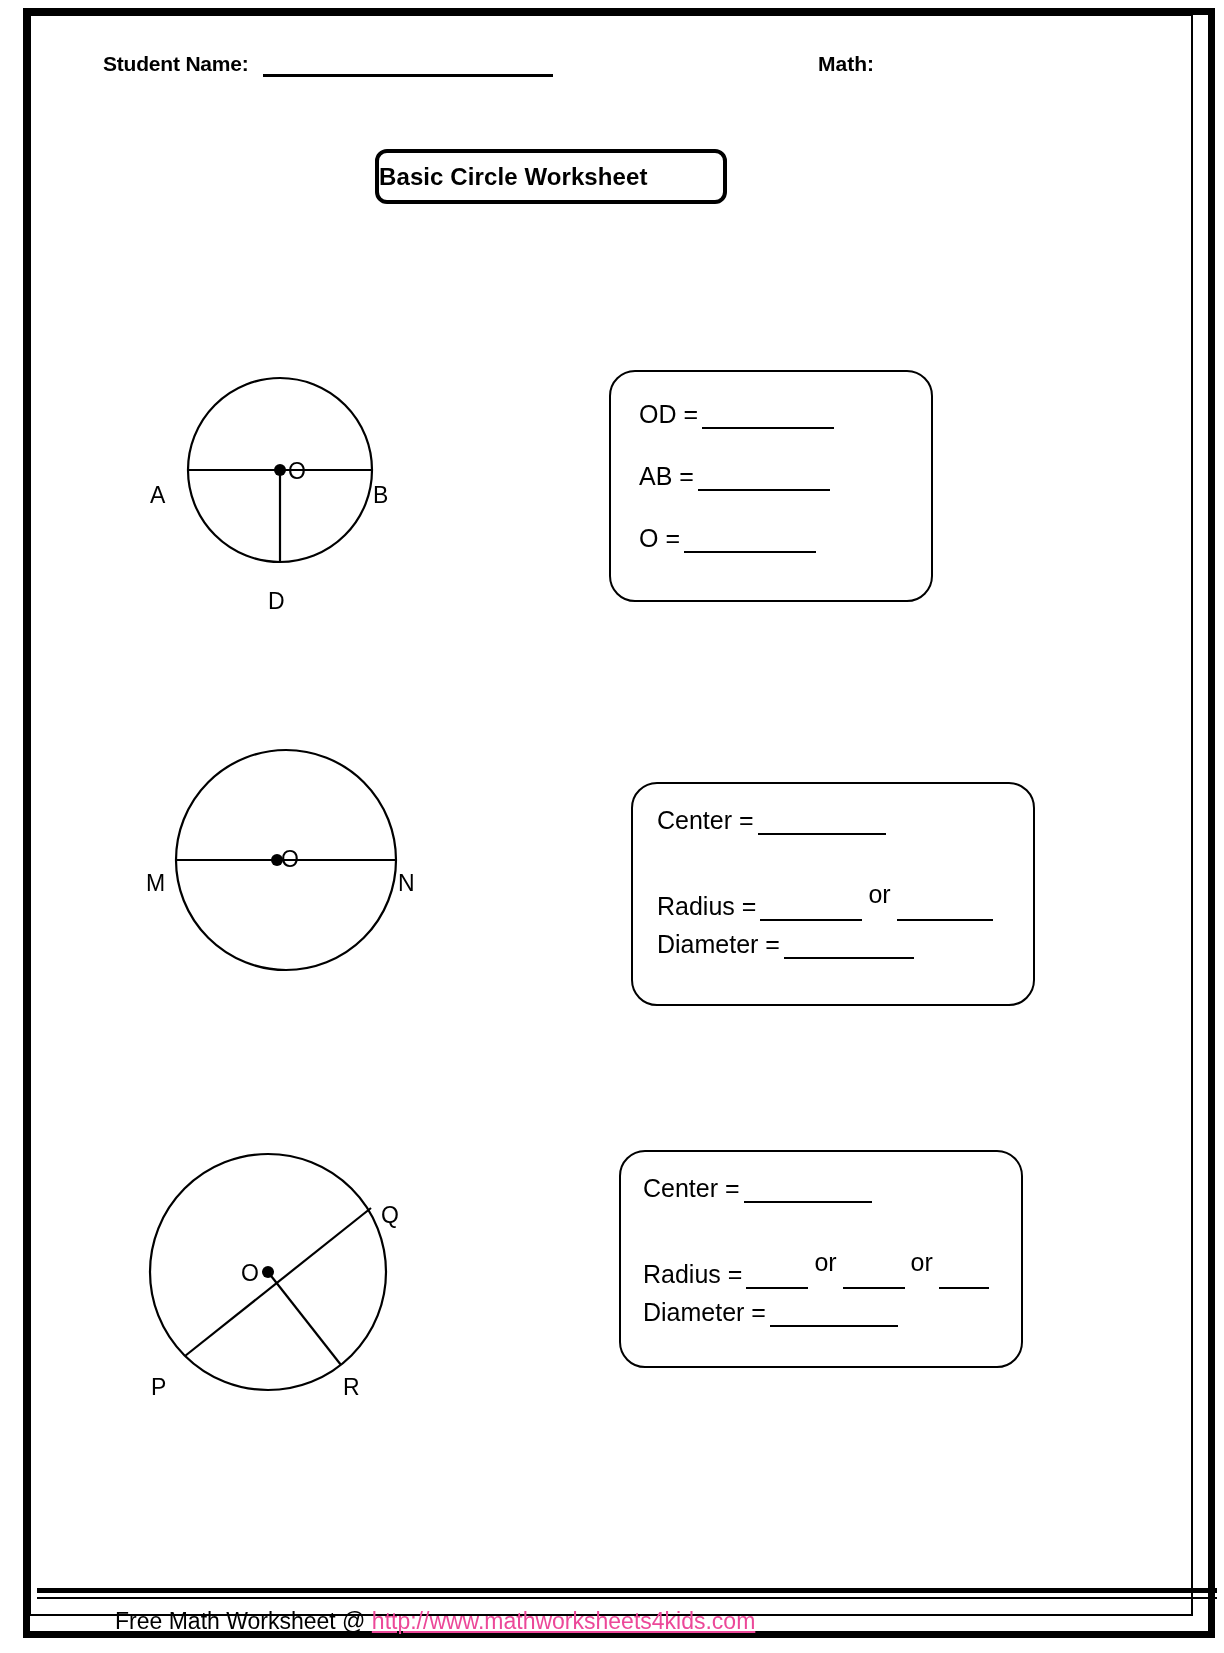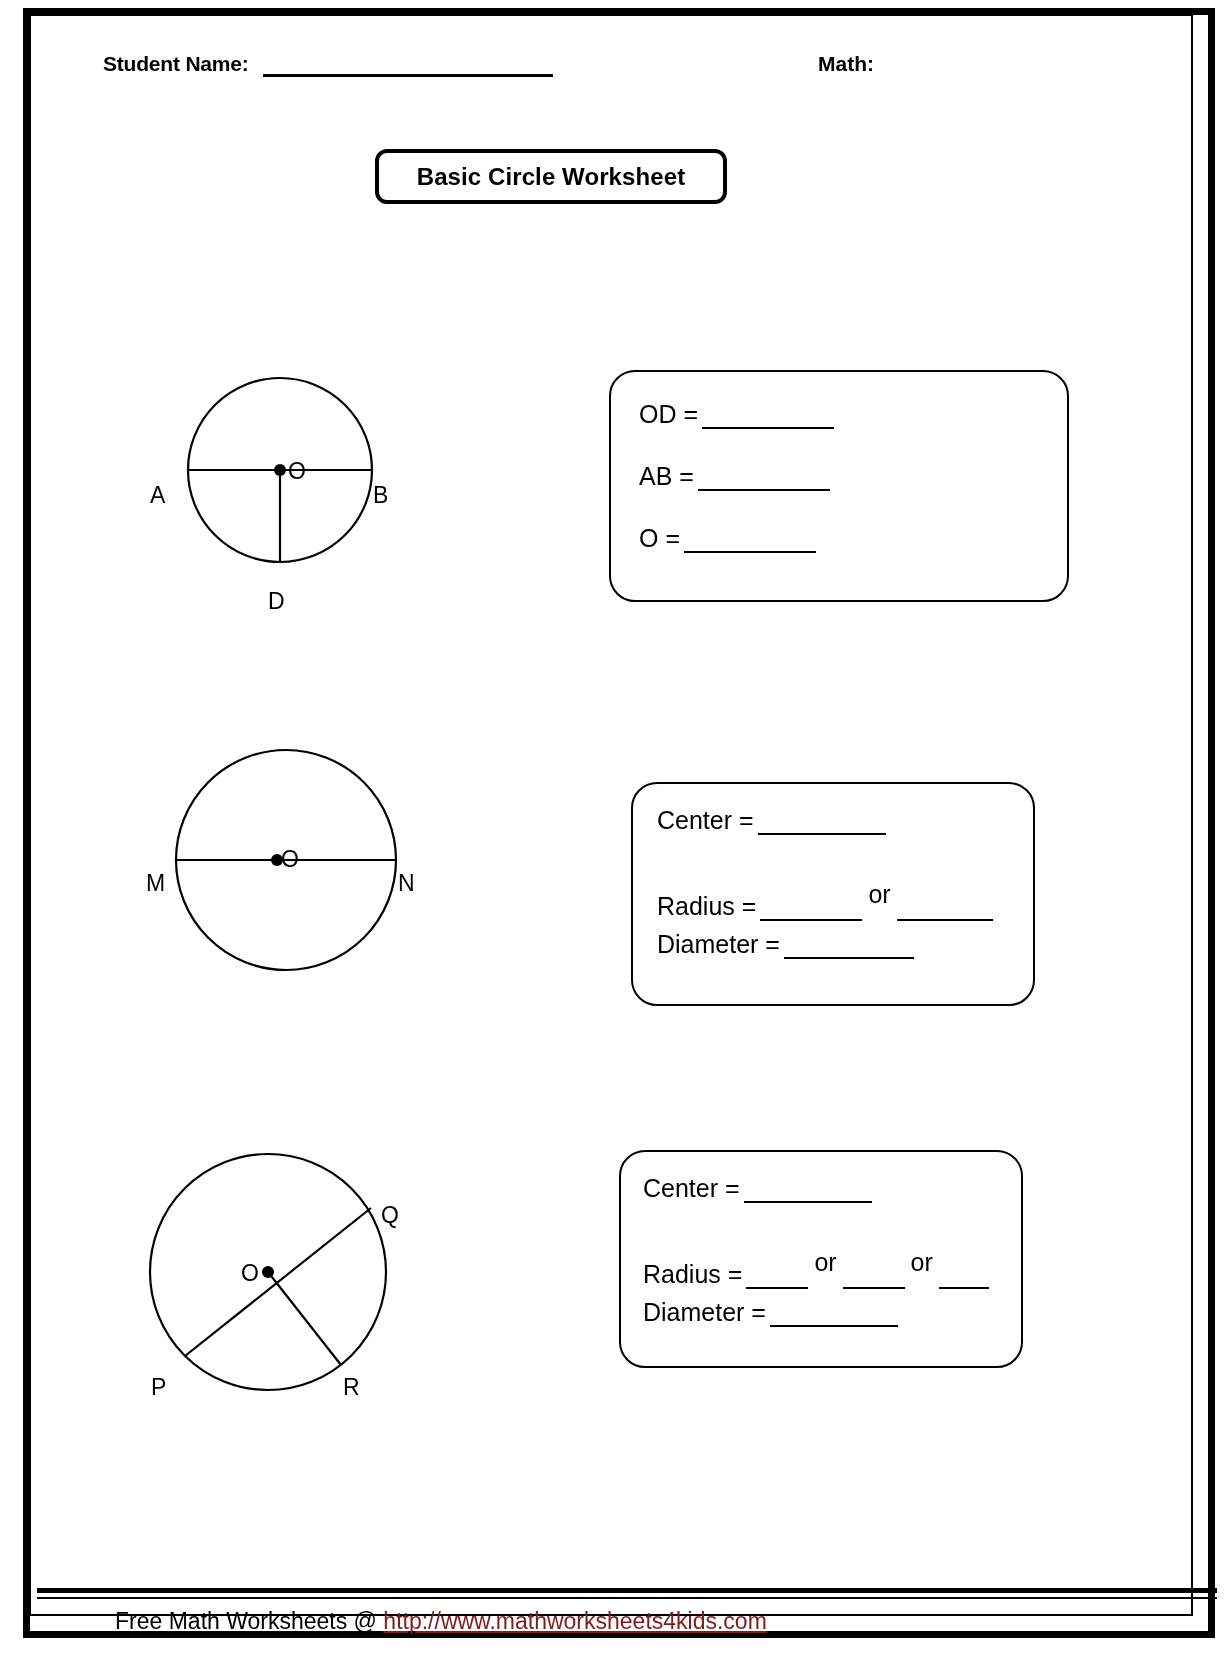--- a/index.html
+++ b/index.html
@@ -79,21 +79,21 @@
   .title-box {
     position: absolute;
     left: 360px;
     top: 149px;
     width: 352px;
     height: 55px;
     border: 4px solid #000;
     border-radius: 12px;
     display: flex;
     align-items: center;
-    justify-content: center;
+    justify-content: flex-start;
     box-sizing: border-box;
   }
   .title-text {
     font-size: 24px;
     font-weight: bold;
     letter-spacing: 0.1px;
   }
 
   
   .instruction {
@@ -160,21 +160,21 @@
     border-top: 2px solid #000;
   }
   .footer-text {
     position: absolute;
     left: 100px;
     top: 1608px;
     font-size: 23px;
     white-space: nowrap;
   }
   .footer-link {
-    color: #7f1d1d;
+    color: #ec4899;
     text-decoration: underline;
   }
   svg { display: block; }
 </style>
 </head>
 <body>
 
 <div class="sheet">
 
   <div class="page-frame"></div>
@@ -197,21 +197,21 @@
       <line x1="43" y1="110" x2="227" y2="110" stroke="#000" stroke-width="2.2"></line>
       <line x1="135" y1="110" x2="135" y2="202" stroke="#000" stroke-width="2.2"></line>
       <circle cx="135" cy="110" r="6" fill="#000"></circle>
     </svg>
     <span class="pt-label" style="left:143px; top:98px;">O</span>
     <span class="pt-label" style="left:5px; top:122px;">A</span>
     <span class="pt-label" style="left:228px; top:122px;">B</span>
     <span class="pt-label" style="left:123px; top:228px;">D</span>
   </div>
 
-  <div class="answer-box" style="left:594px; top:370px; width:460px; height:232px;">
+  <div class="answer-box" style="left:594px; top:370px; width:324px; height:232px;">
     <div class="ans-line" style="left:28px; top:28px;">
       <span class="ans-label">OD =</span>
       <span class="blank" style="width:132px;"></span>
     </div>
     <div class="ans-line" style="left:28px; top:90px;">
       <span class="ans-label">AB =</span>
       <span class="blank" style="width:132px;"></span>
     </div>
     <div class="ans-line" style="left:28px; top:152px;">
       <span class="ans-label">O  =</span>
@@ -277,16 +277,16 @@
     </div>
     <div class="ans-line" style="left:22px; top:146px;">
       <span class="ans-label">Diameter =</span>
       <span class="blank" style="width:128px;"></span>
     </div>
   </div>
 
   <div class="footer-rule"></div>
   <div class="footer-rule2"></div>
   <div class="footer-text">
-    <span>Free Math Worksheets @ </span><span class="footer-link">http://www.mathworksheets4kids.com</span>
+    <span>Free Math Worksheet @ </span><span class="footer-link">http://www.mathworksheets4kids.com</span>
   </div>
 
 </div>
 
 </body></html>

